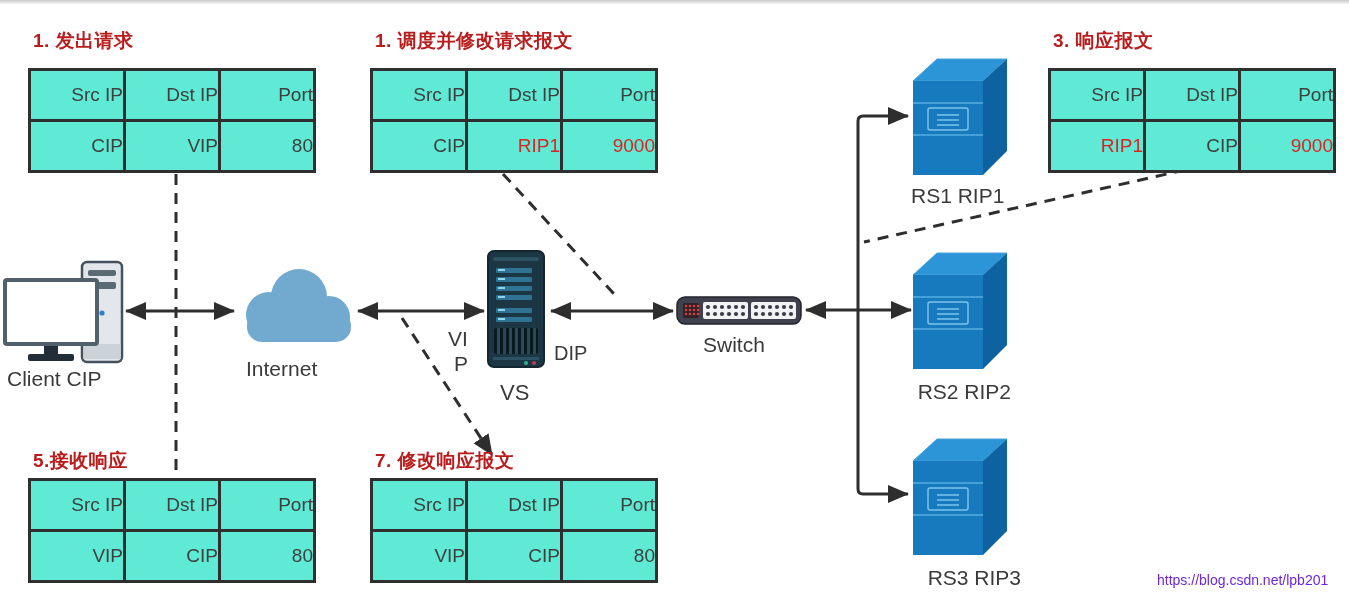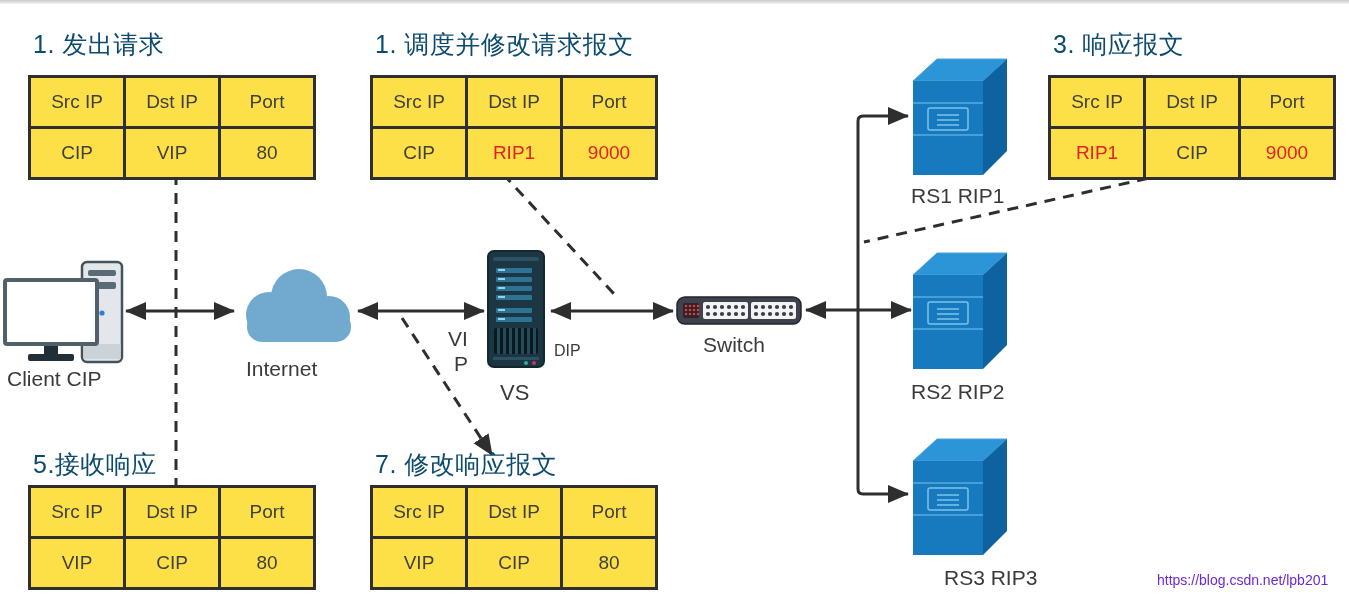--- a/index.html
+++ b/index.html
@@ -6,27 +6,27 @@
   #canvas{
     position:relative; width:1349px; height:602px; overflow:hidden;
     background:#ffffff; font-family:"Liberation Sans","DejaVu Sans",sans-serif;
     color:#3a3a3a;
   }
   .abs{position:absolute;}
   #top-edge{position:absolute;left:0;top:0;width:1349px;height:4px;
     background:linear-gradient(#c9c9c9,#f4f4f4);}
   
   .pkt{position:absolute;}
-  .pkt-title{font-size:25px;font-weight:400;color:#0c4a6e;letter-spacing:.5px;
+  .pkt-title{font-size:19px;font-weight:700;color:#b91c1c;letter-spacing:.5px;
     margin-bottom:14px;white-space:nowrap;}
   .pkt.bottom .pkt-title{margin-bottom:4px;}
   table.pkt-table{border-collapse:collapse;}
   table.pkt-table td{
-    width:92px;height:48px;border:3px solid #2f2f2f;text-align:center;
-    vertical-align:middle;font-size:19px;color:#3f3f3f;padding:0;background:#fde047;
+    width:92px;height:48px;border:3px solid #2f2f2f;text-align:right;
+    vertical-align:middle;font-size:19px;color:#3f3f3f;padding:0;background:#5eead4;
   }
   table.pkt-table td.red{color:#e02222;}
   
   .node-label{position:absolute;font-size:21px;color:#3a3a3a;white-space:nowrap;}
   .small-label{position:absolute;font-size:21px;color:#3a3a3a;white-space:nowrap;}
   
   #vs-tower{position:absolute;left:487px;top:250px;width:58px;height:118px;
     background:#1c3644;border:2px solid #122730;border-radius:7px;box-sizing:border-box;}
   .vs-cap{position:absolute;left:4px;right:4px;top:5px;height:4px;background:#2c5162;border-radius:2px;}
   .vs-bar{position:absolute;left:7px;width:36px;height:5px;background:#2e7394;border-radius:1px;}
@@ -189,21 +189,21 @@
     <div class="vs-bar" style="top:43px"></div>
     <div class="vs-bar" style="top:56px"></div>
     <div class="vs-bar" style="top:65px"></div>
     <div class="vs-vent"></div>
     <div class="vs-strip"></div>
     <div class="vs-led green"></div>
     <div class="vs-led red"></div>
   </div>
   <div class="small-label" style="left:448px;top:327px">VI</div>
   <div class="small-label" style="left:454px;top:352px">P</div>
-  <div class="small-label" style="left:554px;top:342px;font-size:16px">DIP</div>
+  <div class="small-label" style="left:554px;top:342px;font-size:20px">DIP</div>
   <div class="small-label" style="left:500px;top:380px;font-size:22px">VS</div>
 
   <svg class="abs" style="left:676px;top:296px" width="126" height="30" viewBox="0 0 126 30">
     <rect x="1" y="1" width="124" height="27" rx="8" fill="#3f424d" stroke="#23252c" stroke-width="1.5"></rect>
     <rect x="7" y="7" width="16" height="15" rx="2" fill="#30222a"></rect>
     <g fill="#d2403a">
       <circle cx="10" cy="10" r="1.3"></circle>
         <circle cx="14" cy="10" r="1.3"></circle>
         <circle cx="18" cy="10" r="1.3"></circle>
         <circle cx="22" cy="10" r="1.3"></circle>
@@ -264,30 +264,30 @@
     <polygon points="0,24 24,2 94,2 70,24" fill="#2c95d8" stroke="#4aa3d8" stroke-width="1"></polygon>
     <polygon points="70,24 94,2 94,94 70,118" fill="#0e62a0"></polygon>
     <rect x="0" y="24" width="70" height="94" fill="#1779be"></rect>
     <line x1="0" y1="46" x2="70" y2="46" stroke="#54aede" stroke-width="1.5"></line>
     <line x1="0" y1="78" x2="70" y2="78" stroke="#54aede" stroke-width="1.5"></line>
     <rect x="15" y="51" width="40" height="22" rx="2" fill="none" stroke="#7cc4ea" stroke-width="1.5"></rect>
     <line x1="24" y1="58" x2="46" y2="58" stroke="#7cc4ea" stroke-width="1.5"></line>
     <line x1="24" y1="63" x2="46" y2="63" stroke="#7cc4ea" stroke-width="1.5"></line>
     <line x1="24" y1="68" x2="46" y2="68" stroke="#7cc4ea" stroke-width="1.5"></line>
   </svg>
-  <div class="node-label" style="left:911px;top:380px;width:100px;text-align:left">RS2 RIP2</div>
+  <div class="node-label" style="left:911px;top:380px;width:100px;text-align:right">RS2 RIP2</div>
 
   <svg class="abs" style="left:913px;top:437px" width="96" height="120" viewBox="0 0 96 120">
     <polygon points="0,24 24,2 94,2 70,24" fill="#2c95d8" stroke="#4aa3d8" stroke-width="1"></polygon>
     <polygon points="70,24 94,2 94,94 70,118" fill="#0e62a0"></polygon>
     <rect x="0" y="24" width="70" height="94" fill="#1779be"></rect>
     <line x1="0" y1="46" x2="70" y2="46" stroke="#54aede" stroke-width="1.5"></line>
     <line x1="0" y1="78" x2="70" y2="78" stroke="#54aede" stroke-width="1.5"></line>
     <rect x="15" y="51" width="40" height="22" rx="2" fill="none" stroke="#7cc4ea" stroke-width="1.5"></rect>
     <line x1="24" y1="58" x2="46" y2="58" stroke="#7cc4ea" stroke-width="1.5"></line>
     <line x1="24" y1="63" x2="46" y2="63" stroke="#7cc4ea" stroke-width="1.5"></line>
     <line x1="24" y1="68" x2="46" y2="68" stroke="#7cc4ea" stroke-width="1.5"></line>
   </svg>
-  <div class="node-label" style="left:944px;top:566px;width:100px;text-align:left">RS3 RIP3</div>
+  <div class="node-label" style="left:921px;top:566px;width:100px;text-align:right">RS3 RIP3</div>
 
   <div id="watermark">https://blog.csdn.net/lpb201</div>
 
 </div>
 
 </body></html>

